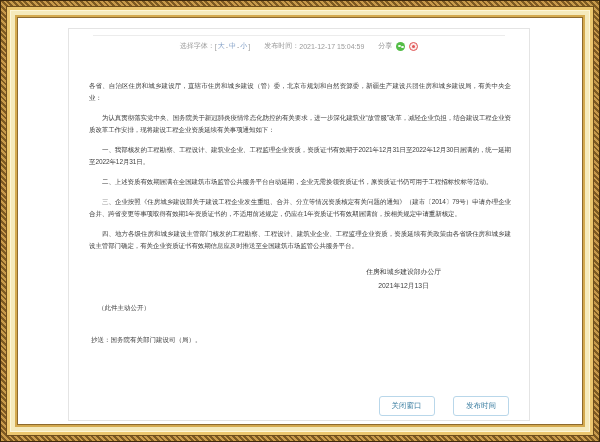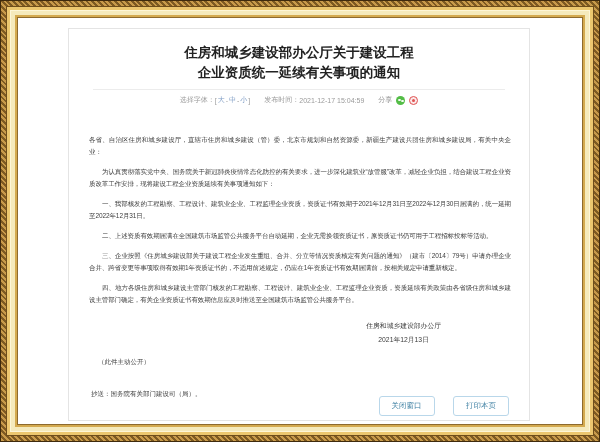--- a/index.html
+++ b/index.html
@@ -65,24 +65,20 @@
 <body>
 
 <div class="screen">
   <div class="frame-pattern"></div>
   <div class="frame-solid"></div>
   <div class="frame-edge"></div>
 
   <div class="page">
     <div class="doc-box">
 
-      <div class="doc-title">
-        <div>住房和城乡建设部办公厅关于建设工程</div>
-        <div>企业资质统一延续有关事项的通知</div>
-      </div>
 
       <hr class="title-divider">
 
       <div class="meta-bar">
         <span class="grp">
           <span>选择字体：</span>
           <span class="fs-bracket">[</span>
           <span class="fs-link">大</span>
           <span class="fs-bracket">-</span>
           <span class="fs-link">中</span>
@@ -113,18 +109,18 @@
       <div class="signature-block">
         <div>住房和城乡建设部办公厅</div>
         <div>2021年12月13日</div>
       </div>
 
       <div class="public-note">（此件主动公开）</div>
       <div class="cc-note">抄送：国务院有关部门建设司（局）。</div>
 
       <div class="btn-row">
         <button class="doc-btn">关闭窗口</button>
-        <button class="doc-btn">打印本页</button>
+        <button class="doc-btn">发布时间</button>
       </div>
 
     </div>
   </div>
 </div>
 
 </body></html>

